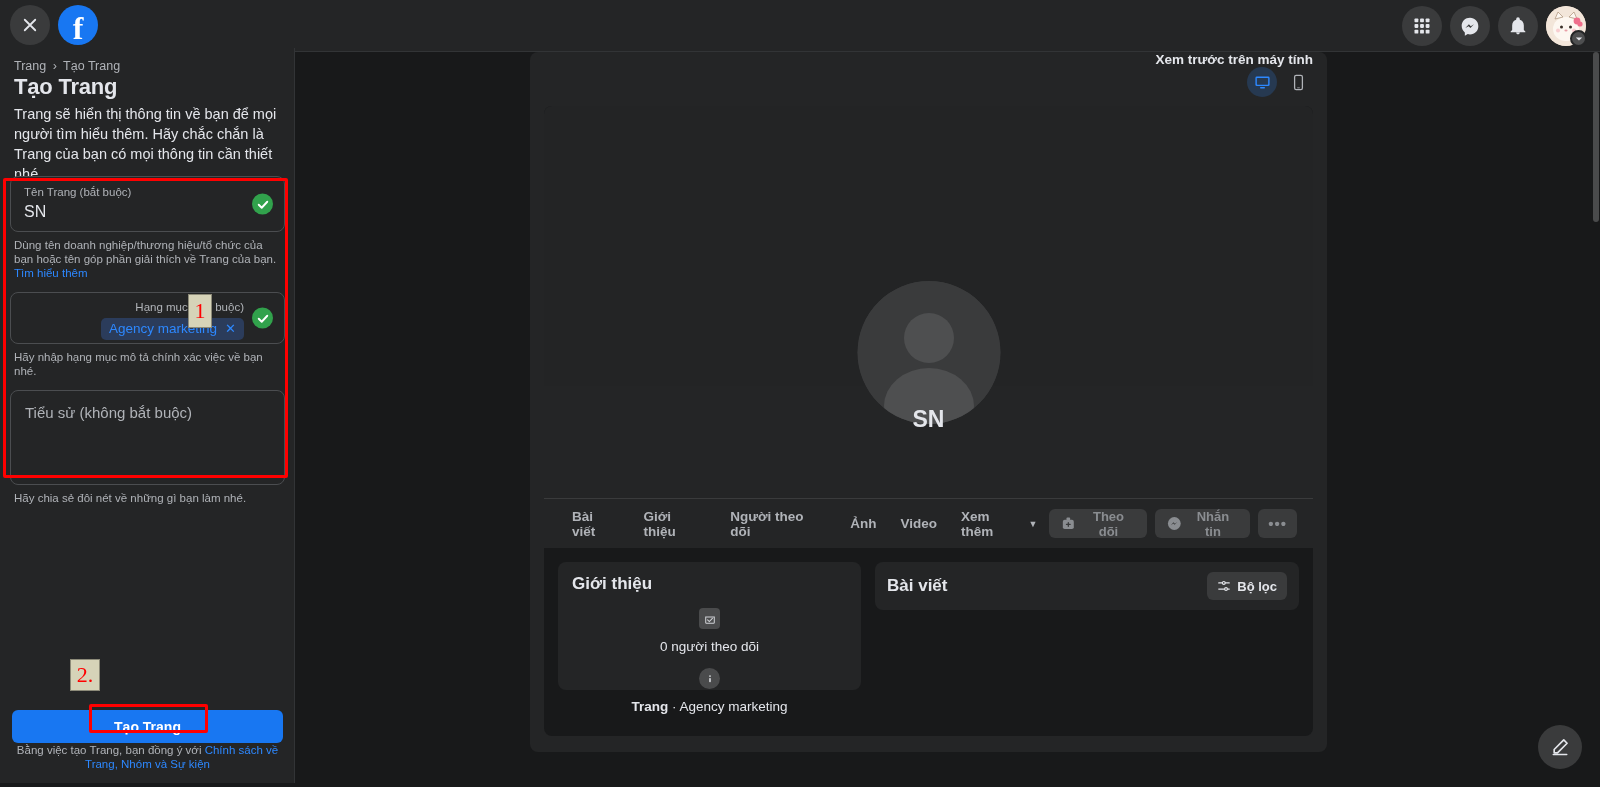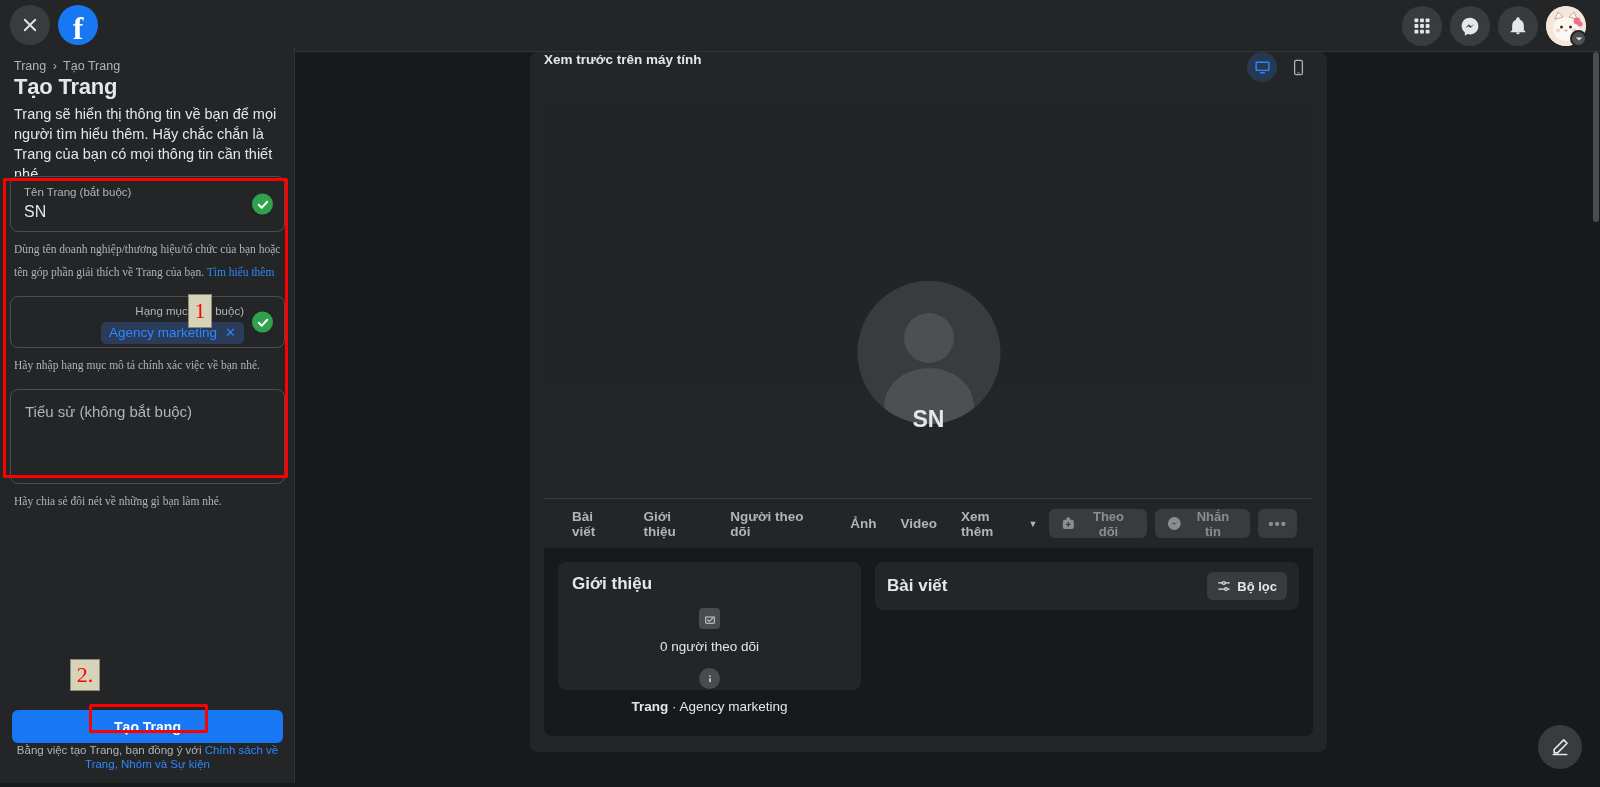--- a/index.html
+++ b/index.html
@@ -85,23 +85,22 @@
   }
   .field-label { font-size: 11.5px; color: #b0b3b8; line-height: 15px; }
   .field-value { font-size: 16px; color: #e4e6eb; line-height: 22px; margin-top: 1px; }
   .check-icon {
     position: absolute; right: 11px; top: 50%; transform: translateY(-50%);
     width: 21px; height: 21px; border-radius: 50%; background: #31a24c;
     display: flex; align-items: center; justify-content: center;
   }
   .check-icon svg { width: 12px; height: 12px; }
   .helper {
-    font-size: 11.5px; line-height: 23px; color: #b0b3b8;
+    font-size: 11.5px; line-height: 14px; color: #b0b3b8;
     margin: 6px 4px 0 4px;
-    font-family: Liberation Serif, serif;
   }
   .helper a, .link { color: #2d88ff; text-decoration: none; cursor: pointer; }
 
   .chip {
     display: inline-flex; align-items: center; gap: 8px;
     background: #2b3c5b; color: #2d88ff; border-radius: 5px;
     padding: 3px 8px 4px 8px; font-size: 13.5px; margin-top: 3px;
   }
   .chip-x { cursor: pointer; font-size: 13px; color: #2d88ff; }
 
@@ -122,21 +121,21 @@
     font-size: 11.5px; line-height: 14px; color: #b0b3b8;
   }
 
   
   .preview-col {
     position: absolute; left: 530px; top: 52px; width: 797px; height: 700px;
     background: #242526; border-radius: 8px;
   }
   .preview-head {
     position: absolute; left: 0; top: 0; width: 797px; height: 50px;
-    display: flex; align-items: flex-start; padding: 0 14px;
+    display: flex; align-items: flex-end; padding: 0 14px; flex-direction: column;
   }
   .preview-head-title { font-size: 13.5px; font-weight: bold; color: #e4e6eb; }
   .device-toggle { margin-left: auto; display: flex; align-items: center; gap: 6px; }
   .dev-btn {
     width: 30px; height: 30px; border-radius: 50%;
     display: flex; align-items: center; justify-content: center; cursor: pointer;
   }
   .dev-btn.active { background: #263951; }
   .dev-btn svg { width: 17px; height: 17px; }
 

